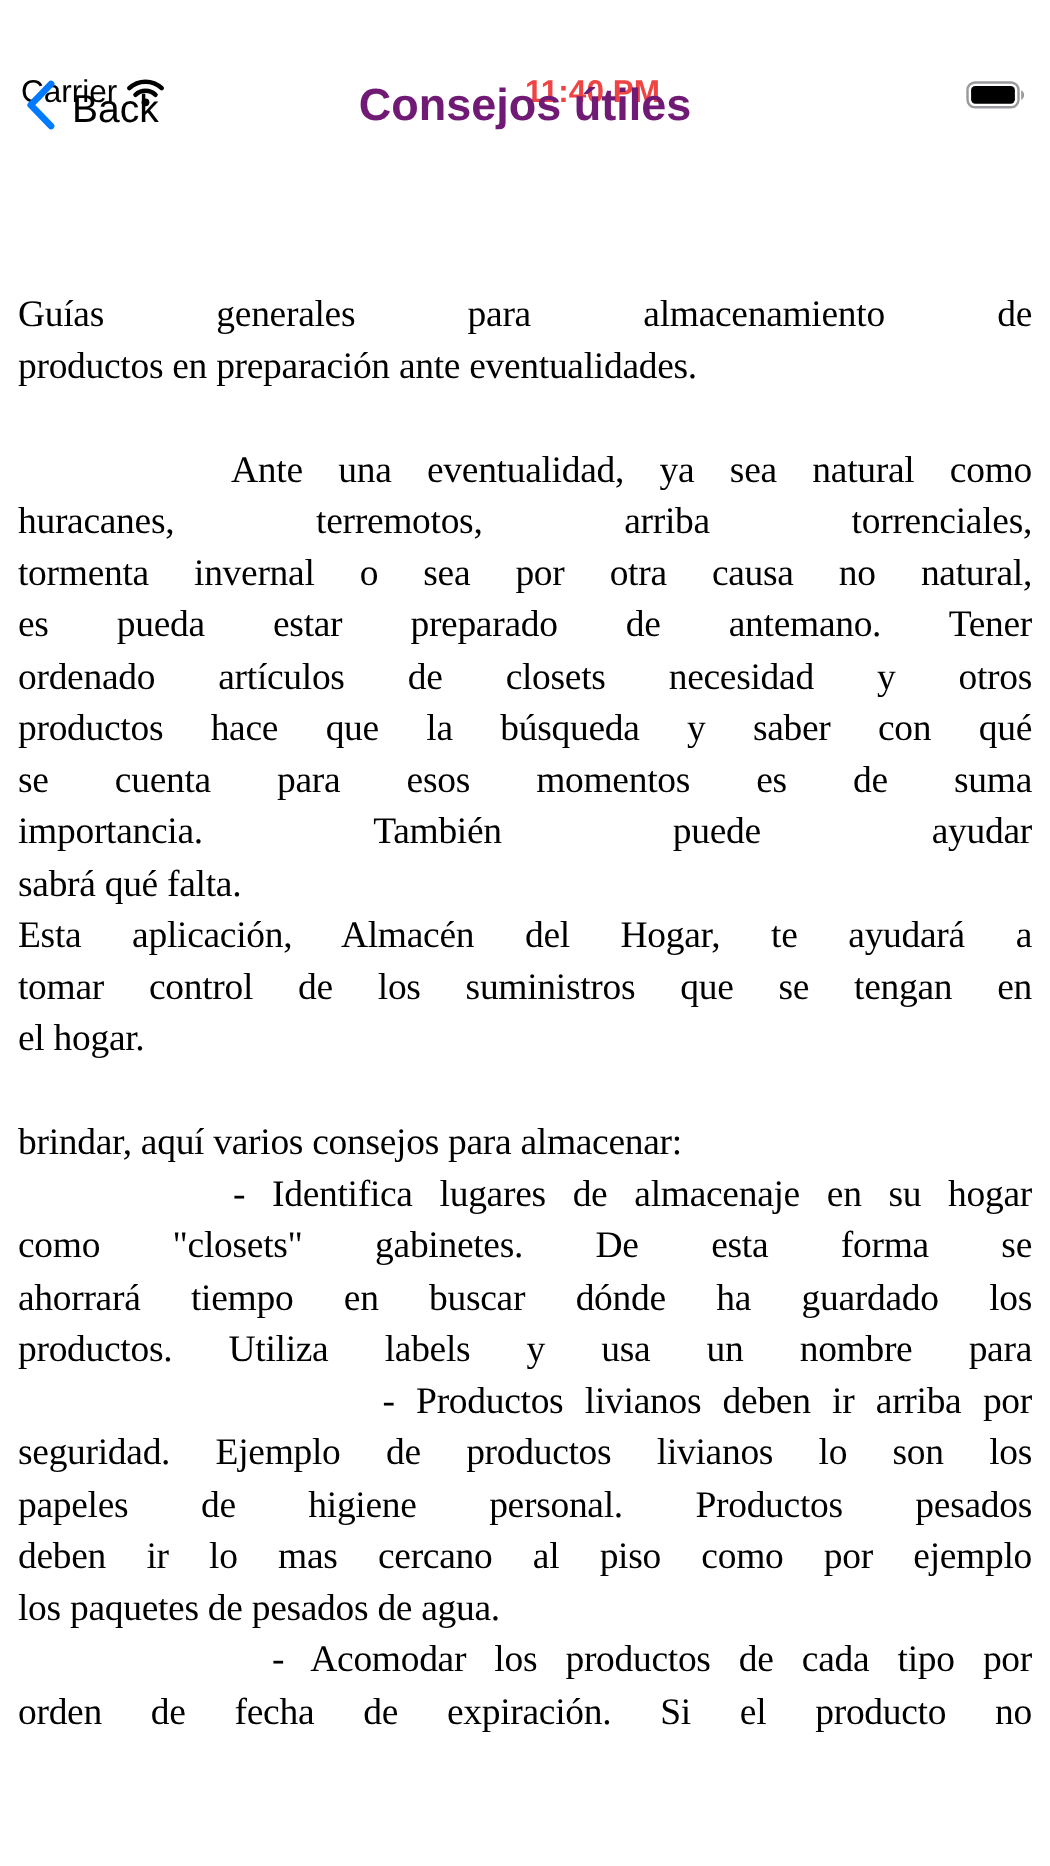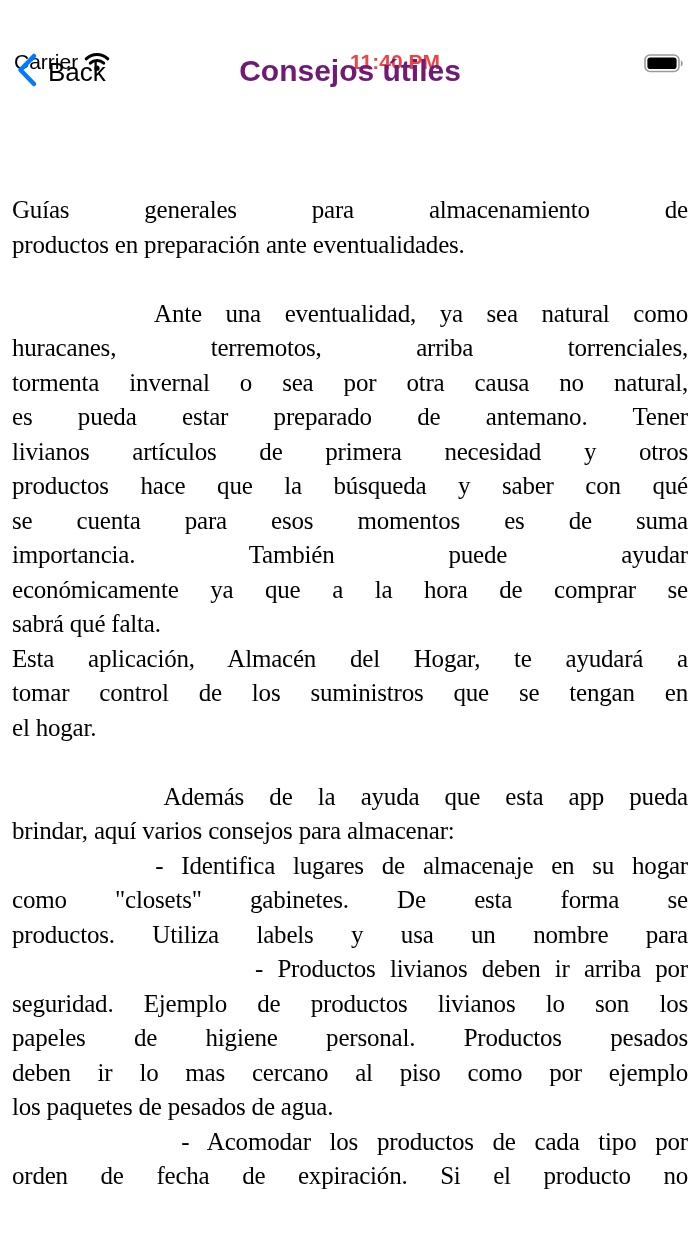--- a/index.html
+++ b/index.html
@@ -97,34 +97,33 @@
 
   <div class="tips-text">
     <div>
         <div class="tline just">Guías generales para almacenamiento de</div>
         <div class="tline">productos en preparación ante eventualidades.</div>
         <div class="tline">&nbsp;</div>
         <div class="tline just">&nbsp;&nbsp;&nbsp;&nbsp;&nbsp;&nbsp;Ante una eventualidad, ya sea natural como</div>
         <div class="tline just">huracanes, terremotos, arriba torrenciales,</div>
         <div class="tline just">tormenta invernal o sea por otra causa no natural,</div>
         <div class="tline just">es pueda estar preparado de antemano. Tener</div>
-        <div class="tline just">livianos artículos de primera necesidad y otros</div>
+        <div class="tline just">ordenado artículos de closets necesidad y otros</div>
         <div class="tline just">productos hace que la búsqueda y saber con qué</div>
         <div class="tline just">se cuenta para esos momentos es de suma</div>
         <div class="tline just">importancia. También puede ayudar</div>
-        <div class="tline just">económicamente ya que a la hora de comprar se</div>
         <div class="tline">sabrá qué falta.</div>
         <div class="tline just">Esta aplicación, Almacén del Hogar, te ayudará a</div>
         <div class="tline just">tomar control de los suministros que se tengan en</div>
         <div class="tline">el hogar.</div>
         <div class="tline">&nbsp;</div>
-        <div class="tline just">&nbsp;&nbsp;&nbsp;&nbsp;&nbsp;&nbsp;Además de la ayuda que esta app pueda</div>
         <div class="tline">brindar, aquí varios consejos para almacenar:</div>
         <div class="tline just">&nbsp;&nbsp;&nbsp;&nbsp;&nbsp;&nbsp;&nbsp;&nbsp;- Identifica lugares de almacenaje en su hogar</div>
         <div class="tline just">como "closets" gabinetes. De esta forma se</div>
+        <div class="tline just">ahorrará tiempo en buscar dónde ha guardado los</div>
         <div class="tline just">productos. Utiliza labels y usa un nombre para</div>
         <div class="tline just">&nbsp;&nbsp;&nbsp;&nbsp;&nbsp;&nbsp;&nbsp;&nbsp;&nbsp;&nbsp;&nbsp;&nbsp;&nbsp;&nbsp;&nbsp;&nbsp;&nbsp;- Productos livianos deben ir arriba por</div>
         <div class="tline just">seguridad. Ejemplo de productos livianos lo son los</div>
         <div class="tline just">papeles de higiene personal. Productos pesados</div>
         <div class="tline just">deben ir lo mas cercano al piso como por ejemplo</div>
         <div class="tline">los paquetes de pesados de agua.</div>
         <div class="tline just">&nbsp;&nbsp;&nbsp;&nbsp;&nbsp;&nbsp;&nbsp;&nbsp;&nbsp;- Acomodar los productos de cada tipo por</div>
         <div class="tline just">orden de fecha de expiración. Si el producto no</div>
       </div>
   </div>

